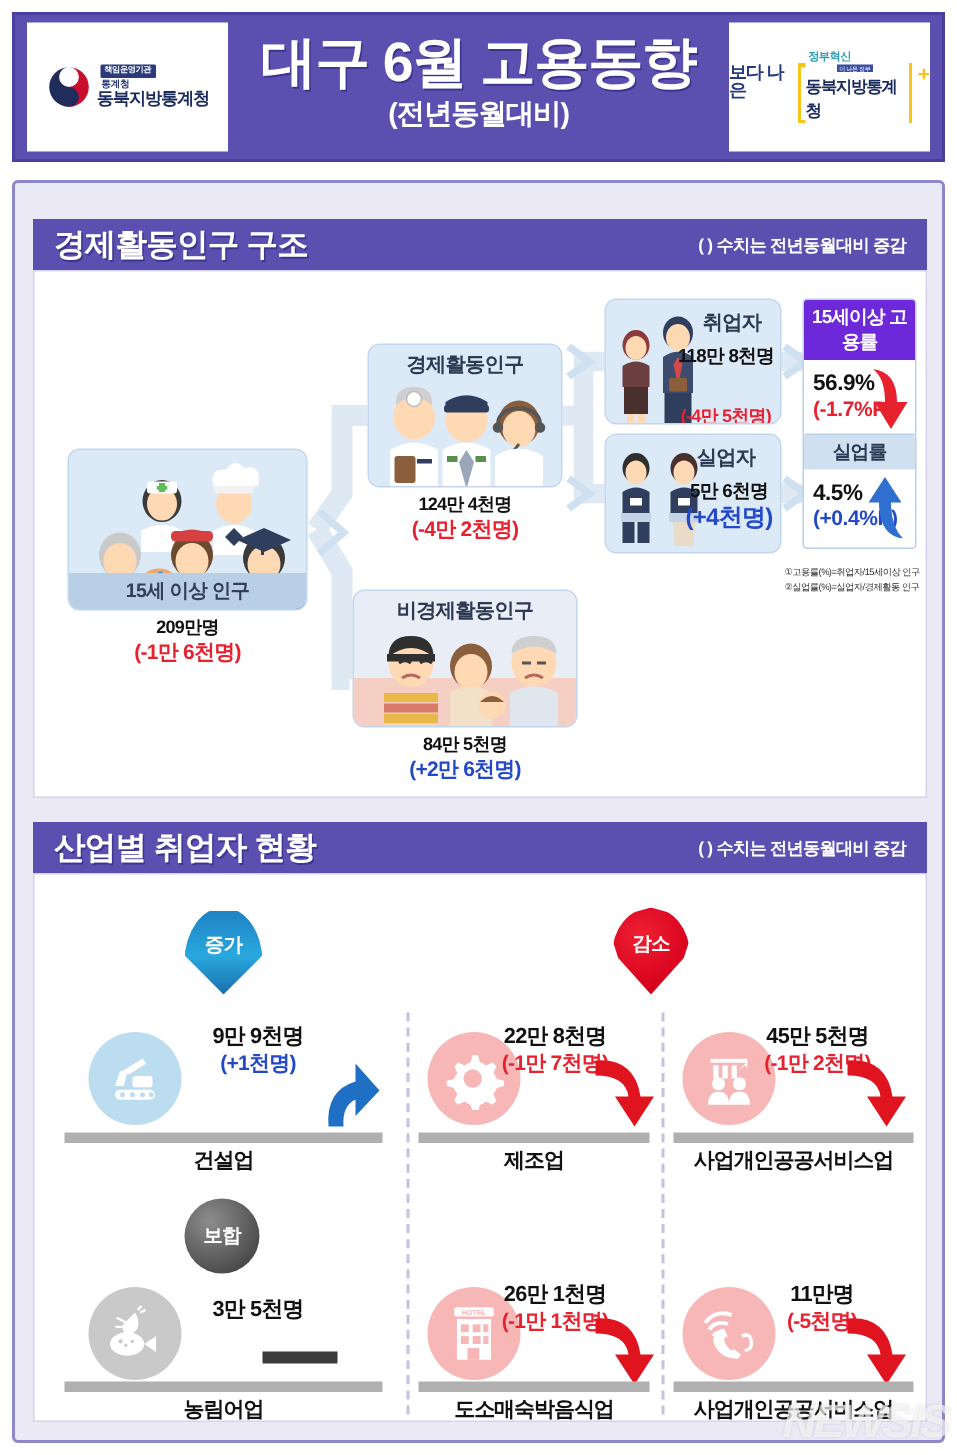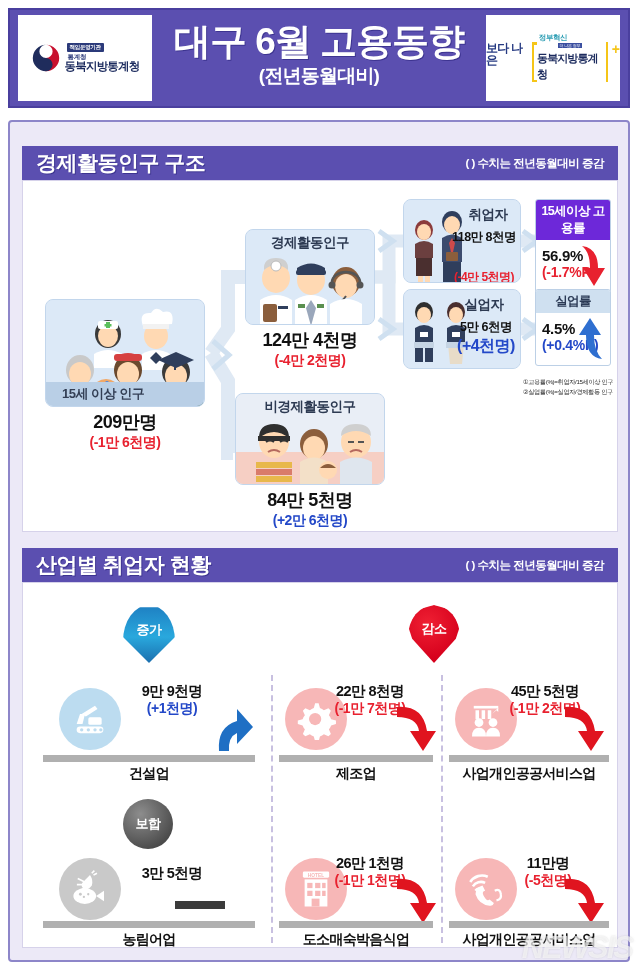--- a/index.html
+++ b/index.html
@@ -102,30 +102,30 @@
     background:#ffffff; border:1px solid #d6d2ea;
   }
 
   
   .pic-card {
     position:absolute; background:#dce9f7; border:1px solid #c2d6ec;
     border-radius:8px; overflow:hidden;
   }
   .pic-card .cap-bar {
     position:absolute; left:0; right:0; bottom:0; background:#b9cfe6;
-    color:#333f55; font-size:13px; font-weight:bold; text-align:left;
+    color:#333f55; font-size:13px; font-weight:bold; text-align:center;
     padding:3px 16px; letter-spacing:-0.5px;
   }
   .pic-card .cap-top {
     position:absolute; left:0; right:0; top:4px;
     color:#2d3a52; font-size:13.5px; font-weight:bold; text-align:center;
     letter-spacing:-0.5px; z-index:3;
   }
   .val-block { position:absolute; text-align:center; }
-  .val-main { font-size:18px; font-weight:bold; color:#111111; letter-spacing:-0.5px; line-height:1.25; }
+  .val-main { font-size:12px; font-weight:bold; color:#111111; letter-spacing:-0.5px; line-height:1.25; }
   .val-chg { font-size:14px; font-weight:bold; letter-spacing:-0.5px; line-height:1.25; }
   .neg { color:#e8212f; }
   .pos { color:#2348c8; }
 
   
   .rate-box { position:absolute; border:1px solid #bcd0e6; border-radius:3px; overflow:hidden; background:#ffffff; }
   .rate-box .rb-head { text-align:center; font-size:12.5px; font-weight:bold; padding:3px 0; letter-spacing:-0.6px; }
   .rate-box .rb-body { position:relative; height:52px; }
   .rate-box .rb-val { position:absolute; left:6px; top:7px; text-align:left; }
   .rb-v1 { font-size:15px; font-weight:bold; color:#111; letter-spacing:-0.3px; }

